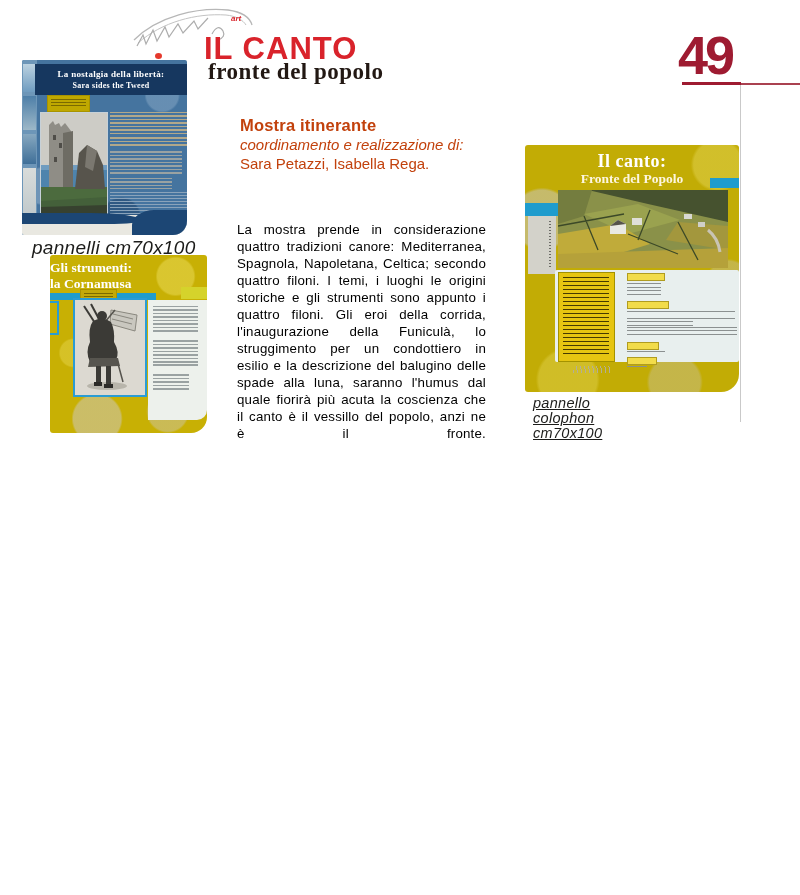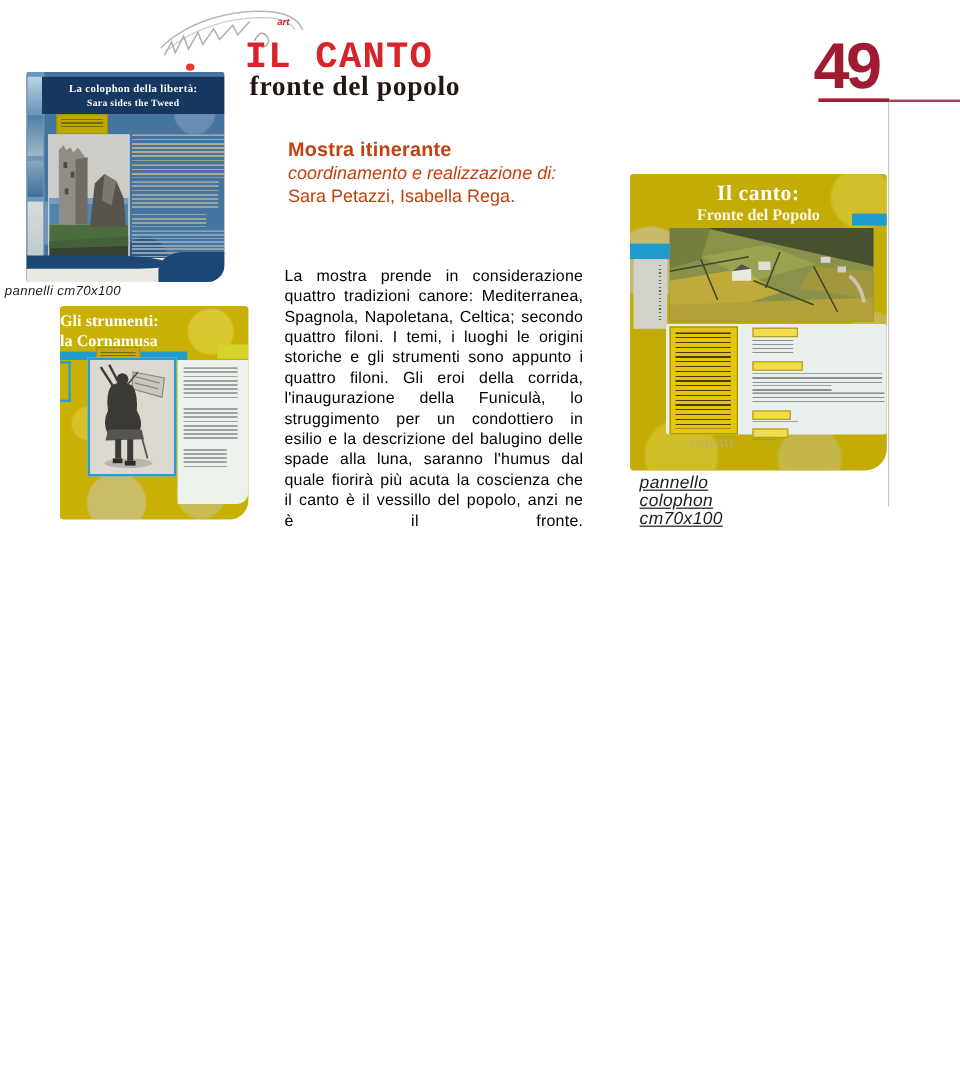--- a/index.html
+++ b/index.html
@@ -3,21 +3,21 @@
 <meta charset="utf-8">
 <style>
   html,body{margin:0;padding:0;}
   body{width:800px;height:895px;position:relative;background:#ffffff;overflow:hidden;
        font-family:"Liberation Sans", sans-serif;}
   .abs{position:absolute;}
 
   
   .logo-svg{left:130px;top:4px;width:130px;height:52px;}
   .red-dot{left:155px;top:53px;width:7px;height:6px;border-radius:50%;background:#e5392c;}
-  .main-title{left:204px;top:31px;font-family:Liberation Mono, monospace;font-weight:bold;
+  .main-title{left:204px;top:31px;font-family:Liberation Sans, sans-serif;font-weight:bold;
               font-size:31px;color:#d9232b;letter-spacing:1px;}
   .sub-title{left:208px;top:59px;font-family:"Liberation Serif",serif;font-weight:bold;
              font-size:23px;color:#221813;letter-spacing:0.5px;}
   .page-num{left:678px;top:24px;font-size:54px;font-weight:bold;color:#9e1b31;letter-spacing:-3px;}
   .rule-dark{left:682px;top:82px;width:59px;height:3px;background:#9e1b31;}
   .rule-light{left:741px;top:83px;width:59px;height:2px;background:#aa4150;}
   .v-line{left:740px;top:85px;width:1px;height:337px;background:#c9c9c9;}
 
   
   .lines-tan{background:repeating-linear-gradient(to bottom,#b2a88a 0,#b2a88a 1.5px,transparent 1.5px,transparent 3.5px);}
@@ -44,21 +44,21 @@
   .p1-band .l2{font-size:8px;letter-spacing:.3px;margin-top:2px;}
   .p1-label{left:25px;top:35px;width:41px;height:15px;background:#bfa800;border:1px solid #a89300;}
   .p1-label .in{position:absolute;left:3px;top:3px;right:3px;bottom:3px;}
   .p1-photo{left:18px;top:52px;width:66px;height:113px;border:1px solid #c7d1d8;background:#d3d2cc;}
   .p1-text{left:88px;top:52px;width:78px;}
   .p1-text .tb{margin-bottom:3px;}
   .p1-bottom{left:0;top:155px;width:165px;height:20px;background:#e9e8e1;}
   .p1-wave1{left:0;top:153px;width:120px;height:11px;background:#1c4674;border-radius:0 60% 40% 0/0 100% 40% 0;}
   .p1-wave2{left:110px;top:150px;width:55px;height:25px;background:#1c4674;border-radius:40% 0 0 0/60% 0 0 0;}
 
-  .caption1{left:4px;top:237px;font-style:italic;font-size:11px;color:#1c1c1a;letter-spacing:.3px;}
+  .caption1{left:32px;top:237px;font-style:italic;font-size:19px;color:#1c1c1a;letter-spacing:.3px;}
 
   
   .panel2{left:50px;top:255px;width:157px;height:178px;background:#c8b004;
           border-radius:3px 3px 16px 3px;overflow:hidden;}
   .p2-pattern{left:0;top:0;width:157px;height:178px;
     background-image:
       radial-gradient(circle at 80% 12%, rgba(235,220,90,.5) 0 9%, transparent 10%),
       radial-gradient(circle at 15% 55%, rgba(235,220,90,.4) 0 8%, transparent 9%),
       radial-gradient(circle at 30% 92%, rgba(205,200,185,.55) 0 12%, transparent 13%),
       radial-gradient(circle at 75% 88%, rgba(205,200,185,.45) 0 10%, transparent 11%);}
@@ -133,21 +133,21 @@
 
 <div class="abs panel1">
   <div class="abs p1-pattern"></div>
   <div class="abs p1-strip">
     <div class="ph" style="top:4px;height:28px;background:linear-gradient(#bcd2e0,#6f9cc0);"></div>
     <div class="ph" style="top:36px;height:34px;background:linear-gradient(#4e7fa8,#9db8c8);"></div>
     <div class="ph" style="top:74px;height:30px;background:linear-gradient(#87a8c0,#3f6f98);"></div>
     <div class="ph" style="top:108px;height:60px;background:linear-gradient(#d9dcda,#b9c4c8);"></div>
   </div>
   <div class="abs p1-band">
-    <div class="l1">La colophon della libertà:</div>
+    <div class="l1">La nostalgia della libertà:</div>
     <div class="l2">Sara sides the Tweed</div>
   </div>
   <div class="abs p1-label">
       <div class="in lines-olive"></div>
     </div>
   <div class="abs p1-photo">
     <svg width="66" height="113" viewBox="0 0 66 113">
       <rect x="0" y="0" width="66" height="52" fill="#cdccc6"></rect>
       <rect x="0" y="52" width="66" height="22" fill="#4e84ad"></rect>
       <rect x="0" y="52" width="66" height="5" fill="#6f9cc0"></rect>

